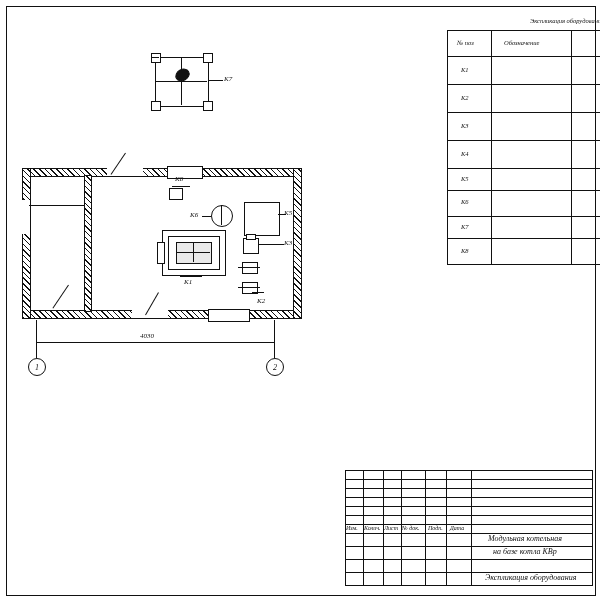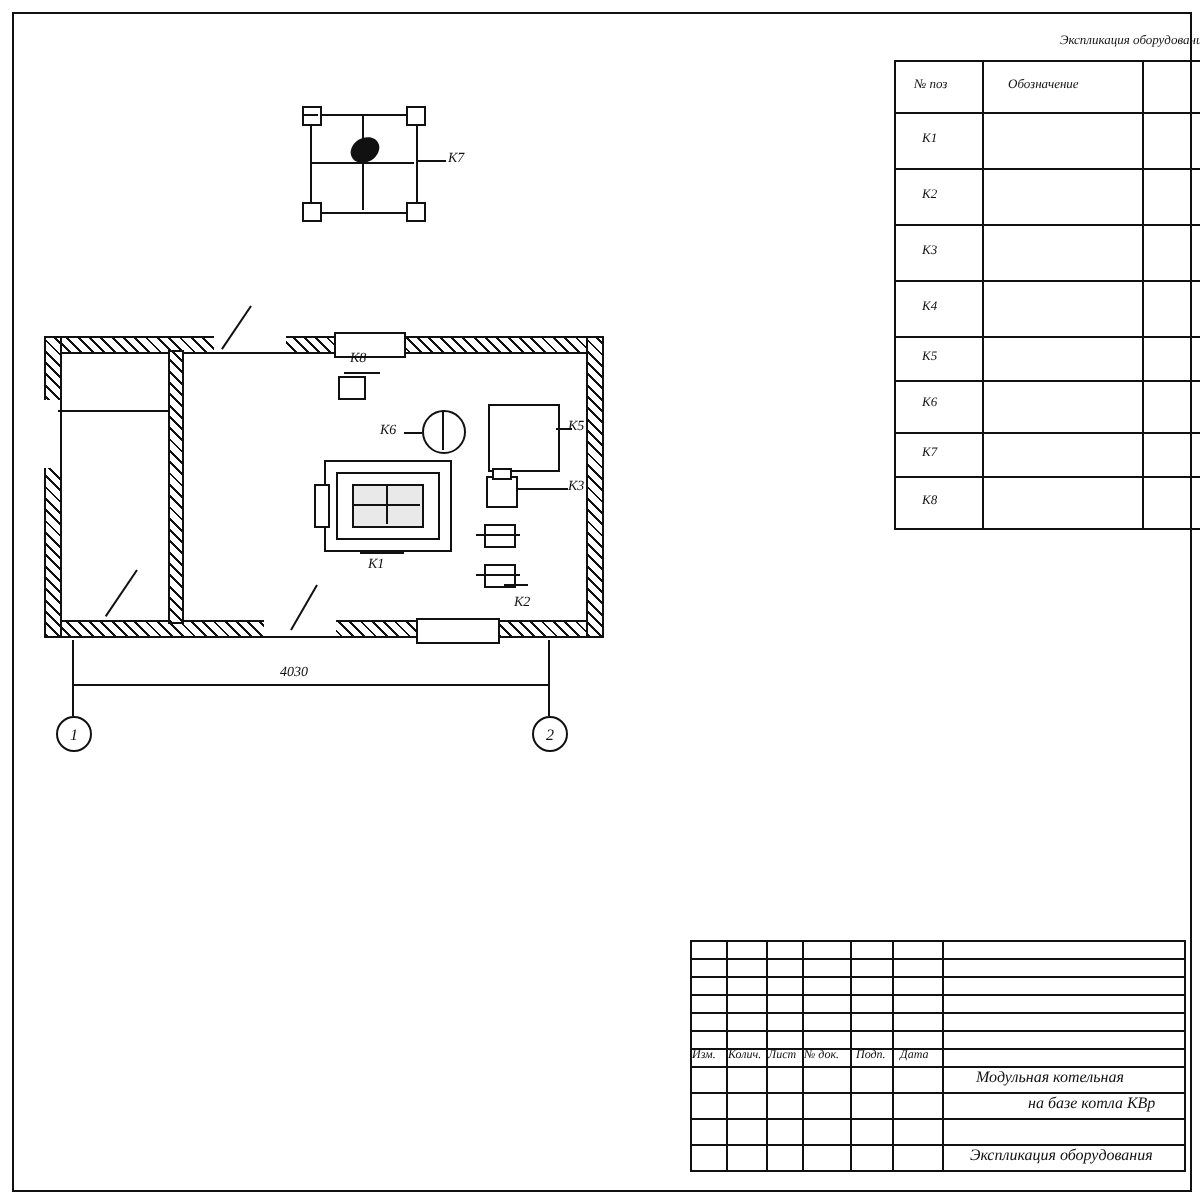--- a/index.html
+++ b/index.html
@@ -225,17 +225,17 @@
     <div class="ln vl" style="left:247px;top:0;height:115px;"></div>
 
     <div class="s" style="left:1px;top:55px;">Изм.</div>
     <div class="s" style="left:19px;top:55px;">Колич.</div>
     <div class="s" style="left:39px;top:55px;">Лист</div>
     <div class="s" style="left:57px;top:55px;">№ док.</div>
     <div class="s" style="left:83px;top:55px;">Подп.</div>
     <div class="s" style="left:105px;top:55px;">Дата</div>
 
     <div class="stamp-main" style="left:143px;top:64px;">Модульная котельная</div>
-    <div class="stamp-main" style="left:148px;top:77px;margin-left:21px;">на базе котла КВр</div>
+    <div class="stamp-main" style="left:148px;top:77px;">на базе котла КВр</div>
     <div class="stamp-main" style="left:140px;top:103px;">Экспликация оборудования</div>
   </div>
 
 </div>
 
 </body></html>

